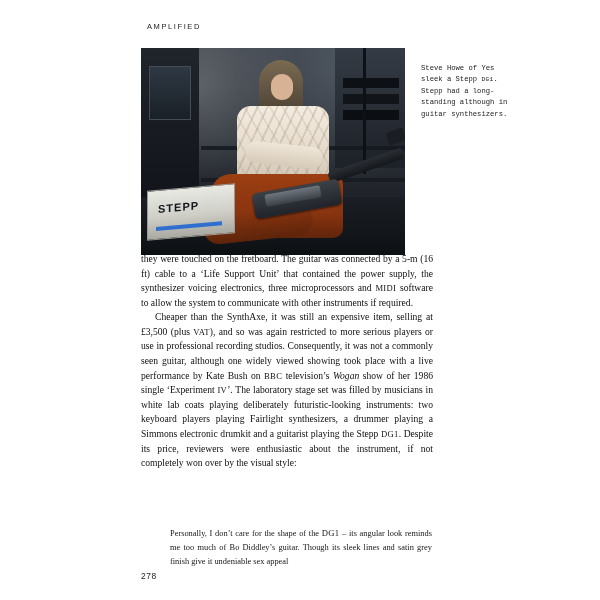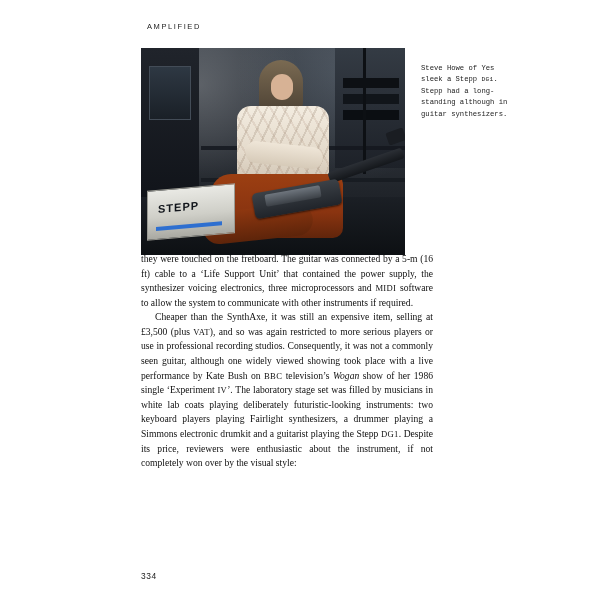--- a/index.html
+++ b/index.html
@@ -313,15 +313,18 @@
     <span>Stepp had a long-</span><br>
     <span>standing although in</span><br>
     <span>guitar synthesizers.</span>
   </div>
 
   <div class="body-text">
     <p><span>they were touched on the fretboard. The guitar was connected by a 5-m (16 ft) cable to a ‘Life Support Unit’ that contained the power supply, the synthesizer voicing electronics, three microprocessors and </span><span class="sc">MIDI</span><span> software to allow the system to communicate with other instruments if required.</span></p>
     <p><span>Cheaper than the SynthAxe, it was still an expensive item, selling at £3,500 (plus </span><span class="sc">VAT</span><span>), and so was again restricted to more serious players or use in professional recording studios. Consequently, it was not a commonly seen guitar, although one widely viewed showing took place with a live performance by Kate Bush on </span><span class="sc">BBC</span><span> television’s </span><span class="it">Wogan</span><span> show of her 1986 single ‘Experiment </span><span class="sc">IV</span><span>’. The laboratory stage set was filled by musicians in white lab coats playing deliberately futuristic-looking instruments: two keyboard players playing Fairlight synthesizers, a drummer playing a Simmons electronic drumkit and a guitarist playing the Stepp </span><span class="sc">DG1</span><span>. Despite its price, reviewers were enthusiastic about the instrument, if not completely won over by the visual style:</span></p>
   </div>
 
-
-  <div class="folio">334</div>
+  <div class="quote">
+    <p><span>Personally, I don’t care for the shape of the </span><span class="sc">DG1</span><span> – its angular look reminds me too much of Bo Diddley’s guitar. Though its sleek lines and satin grey finish give it undeniable sex appeal</span></p>
+  </div>
+
+  <div class="folio">278</div>
 </div>
 
 </body></html>

